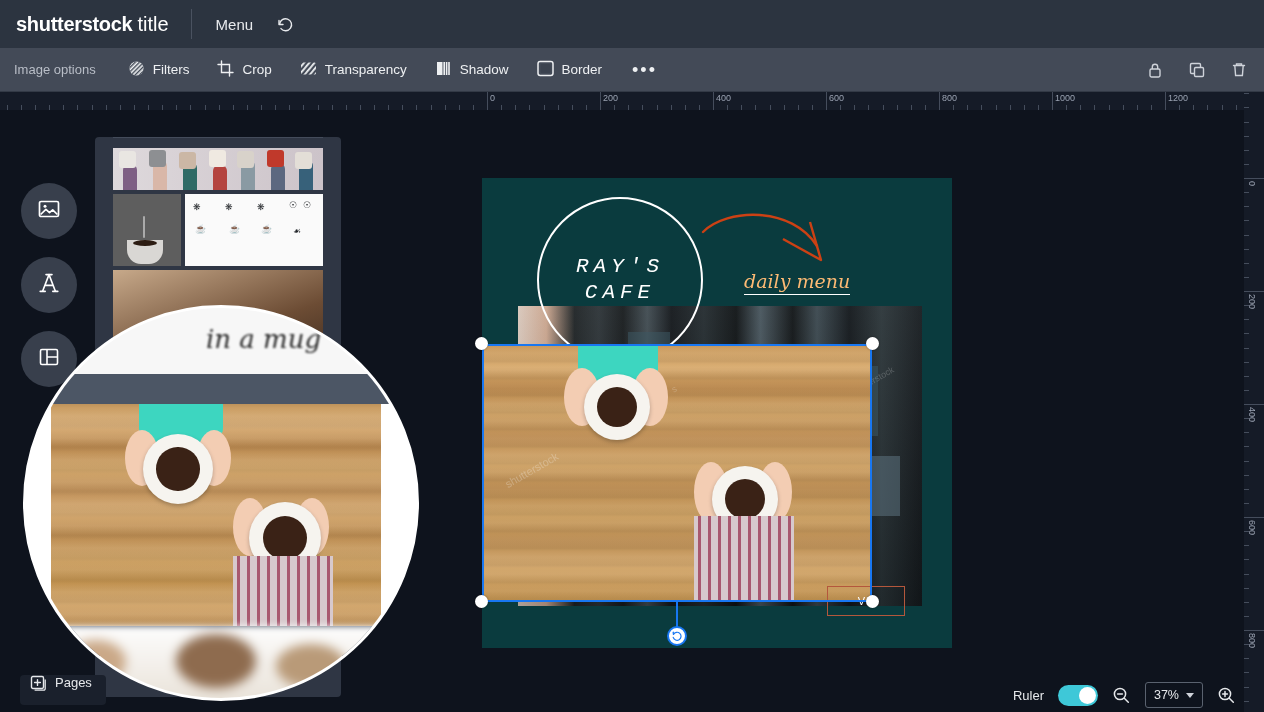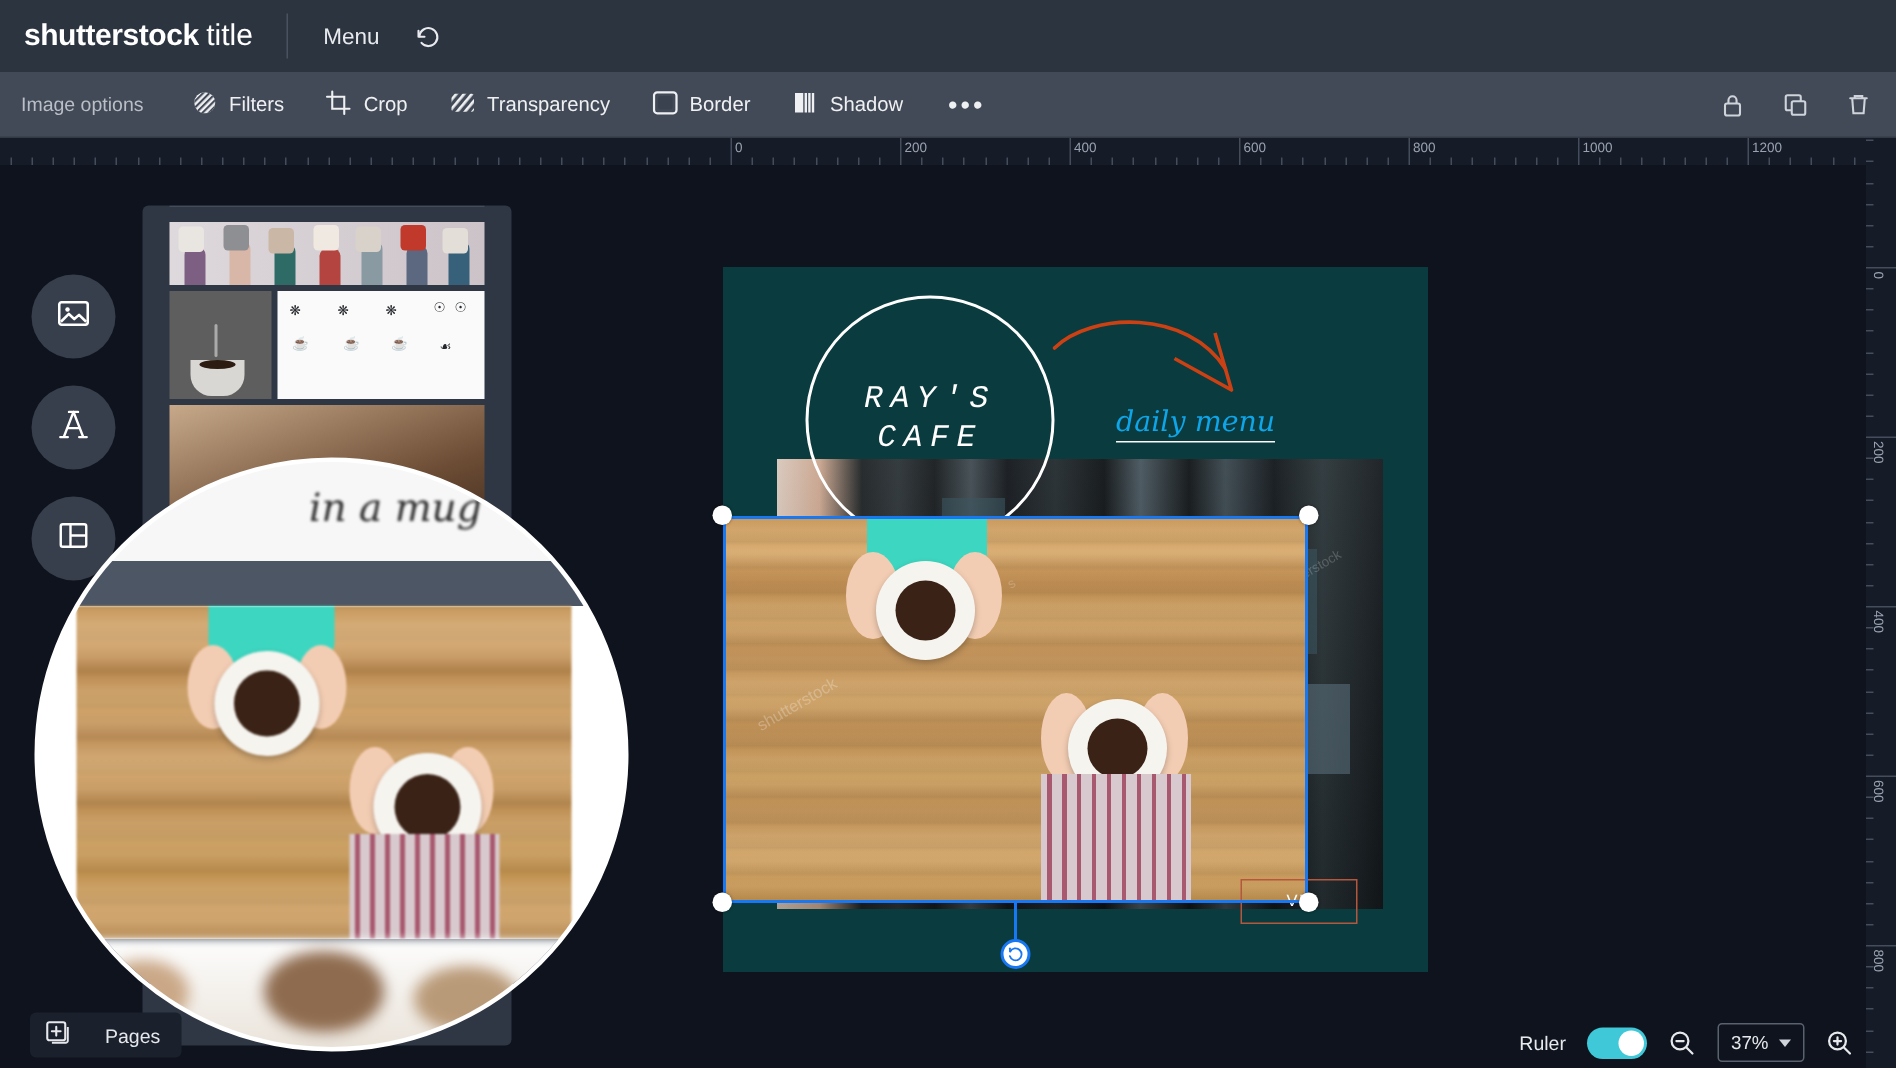--- a/index.html
+++ b/index.html
@@ -93,21 +93,21 @@
     border: 2px solid #ffffff; border-radius: 50%;
     display: flex; flex-direction: column; align-items: center; justify-content: center;
   }
   .emblem-l1, .emblem-l2 {
     color: #fff; font-family: "Liberation Mono", monospace;
     font-size: 21px; letter-spacing: 5px; font-style: italic; line-height: 1.25;
   }
   .arrow-svg { position: absolute; left: 215px; top: 26px; }
   .daily-menu {
     position: absolute; left: 262px; top: 92px;
-    color: #0ea5e9; font-family: "DejaVu Serif", serif; font-style: italic;
+    color: #fdba74; font-family: "DejaVu Serif", serif; font-style: italic;
     font-size: 19px; border-bottom: 1.5px solid #fff; padding-bottom: 2px;
   }
 
   
   .bg-photo {
     position: absolute; left: 36px; top: 128px; width: 404px; height: 300px;
     background:
       linear-gradient(180deg, rgba(255,255,255,0.05), rgba(0,0,0,0.2)),
       linear-gradient(90deg,
         #d8c7bb 0%, #caa58e 7%, #1d2224 14%, #2b3236 20%,
@@ -246,21 +246,21 @@
     position: absolute; left: 0; bottom: 0; width: 396px; height: 78px;
     background: linear-gradient(180deg,#fdfdfd,#e9e2d8);
     filter: blur(3px);
   }
   .mag-blob { position: absolute; border-radius: 50%; filter: blur(4px); }
 
   
   .bottom-left {
     position: absolute; left: 20px; bottom: 7px; z-index: 35;
     background: #1a202c; border-radius: 4px; height: 30px;
-    display: flex; align-items: center; padding: 0 14px 0 10px; gap: 23px; cursor: pointer;
+    display: flex; padding: 0 14px 0 10px; gap: 8px; cursor: pointer;
   }
   .bottom-left span { color: #e6e8eb; font-size: 13px; }
   .bottom-right {
     position: absolute; right: 28px; bottom: 4px; z-index: 35;
     display: flex; align-items: center; gap: 14px;
   }
   .ruler-label { color: #e6e8eb; font-size: 13px; }
   .toggle {
     width: 40px; height: 21px; border-radius: 11px; background: #3ec8d8;
     position: relative; cursor: pointer;
@@ -335,39 +335,39 @@
         <rect x="1" y="2.5" width="15" height="12" rx="1.5" fill="url(#tp)"></rect>
       </svg>
     </span>
     <span>Transparency</span>
   </div>
 
 
   <div class="tb-item">
     <span>
       <svg width="17" height="17" viewBox="0 0 17 17">
-        <rect x="1" y="1.5" width="15" height="14" rx="2.2" fill="none" stroke="#eef0f2" stroke-width="1.5"></rect>
-        <rect x="3.6" y="4" width="9.8" height="9" rx="1.6" fill="#3b424f"></rect>
-      </svg>
-    </span>
-    <span>Border</span>
-  </div>
-
-  <div class="tb-item">
-    <span>
-      <svg width="17" height="17" viewBox="0 0 17 17">
         <rect x="2" y="2" width="5.5" height="13" fill="#eef0f2"></rect>
         <g fill="#eef0f2">
           <rect x="8.4" y="2" width="1.6" height="13"></rect>
             <rect x="10.8" y="2" width="1.6" height="13"></rect>
           <rect x="13.2" y="2" width="1.6" height="13"></rect>
         </g>
       </svg>
     </span>
     <span>Shadow</span>
+  </div>
+
+  <div class="tb-item">
+    <span>
+      <svg width="17" height="17" viewBox="0 0 17 17">
+        <rect x="1" y="1.5" width="15" height="14" rx="2.2" fill="none" stroke="#eef0f2" stroke-width="1.5"></rect>
+        <rect x="3.6" y="4" width="9.8" height="9" rx="1.6" fill="#3b424f"></rect>
+      </svg>
+    </span>
+    <span>Border</span>
   </div>
 
   <div class="tb-dots">•••</div>
 
   <div class="tb-right">
     <span class="ic">
       <svg width="18" height="18" viewBox="0 0 18 18" fill="none">
         <rect x="4" y="8" width="10" height="8" rx="1.4" stroke="#cfd3da" stroke-width="1.4"></rect>
         <path d="M6.3 8V5.9a2.7 2.7 0 0 1 5.4 0V8" stroke="#cfd3da" stroke-width="1.4" fill="none"></path>
       </svg>

